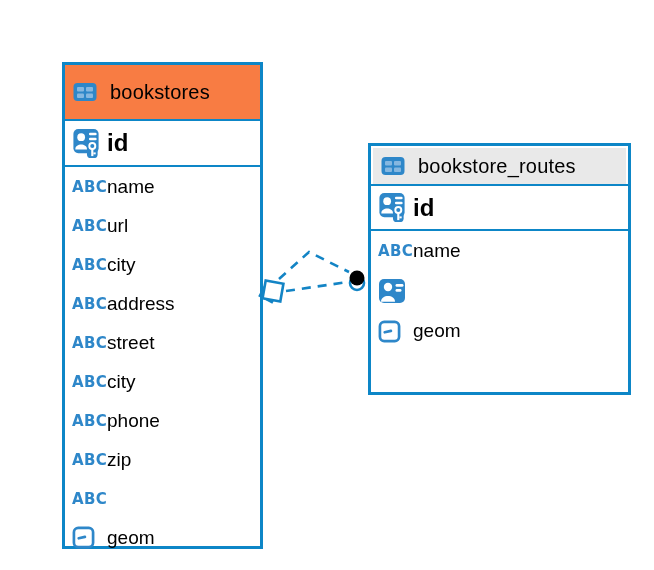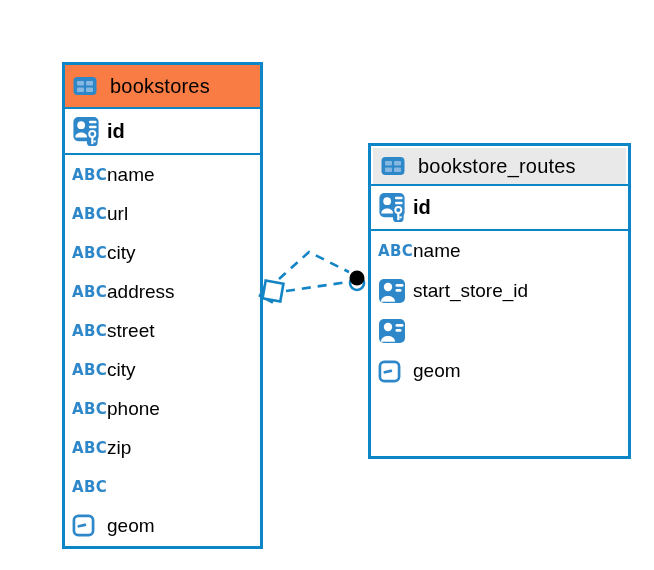--- a/index.html
+++ b/index.html
@@ -15,35 +15,35 @@
     --cell-blue:#85b7e0;
     --orange:#f87c43;
     --gray:#e9e9e9;
   }
   .er-table {
     position:absolute; background:#fff;
     border:3px solid var(--blue);
     box-sizing:border-box;
   }
   .tbl-bookstores { left:62px; top:62px; width:201px; height:487px; }
-  .tbl-routes     { left:368px; top:143px; width:263px; height:316px; }
+  .tbl-routes     { left:368px; top:143px; width:263px; height:252px; }
 
   .thead-wrap { border-bottom:2px solid var(--blue); }
   .thead {
     display:flex; align-items:center; gap:9px;
     padding:0 8px; font-size:20px; letter-spacing:0.2px;
   }
-  .tbl-bookstores .thead { height:42px; background:var(--orange); }
+  .tbl-bookstores .thead { height:54px; background:var(--orange); }
   .tbl-routes .thead { height:36px; background:var(--gray); margin:2px 2px 0 2px; }
 
   .pk-row {
     display:flex; align-items:center; gap:7px;
     padding:0 7px; height:44px;
     border-bottom:2px solid var(--blue);
-    font-weight:700; font-size:20px;
+    font-weight:700; font-size:24px;
   }
   .tbl-routes .pk-row { height:43px; }
 
   .row {
     display:flex; align-items:center; gap:7px;
     padding:0 7px; height:39px; font-size:19px;
   }
   .tbl-routes .row { height:40px; }
 
   .icon-slot {
@@ -205,28 +205,20 @@
           <span class="abc">ABC</span>
         </span>
       <span>name</span>
     </div>
     <div class="row">
       <span class="icon-slot">
         <svg class="ico" width="28" height="26">
             <use href="#sym-person" xlink:href="#sym-person"></use>
           </svg>
       </span>
-      <span>start_store_id</span>
-    </div>
-    <div class="row">
-      <span class="icon-slot">
-        <svg class="ico" width="28" height="26">
-            <use href="#sym-person" xlink:href="#sym-person"></use>
-          </svg>
-      </span>
     </div>
     <div class="row">
       <span class="icon-slot">
         <svg class="ico" width="23" height="23">
             <use href="#sym-geom" xlink:href="#sym-geom"></use>
           </svg>
       </span>
       <span>geom</span>
     </div>
   </div>

